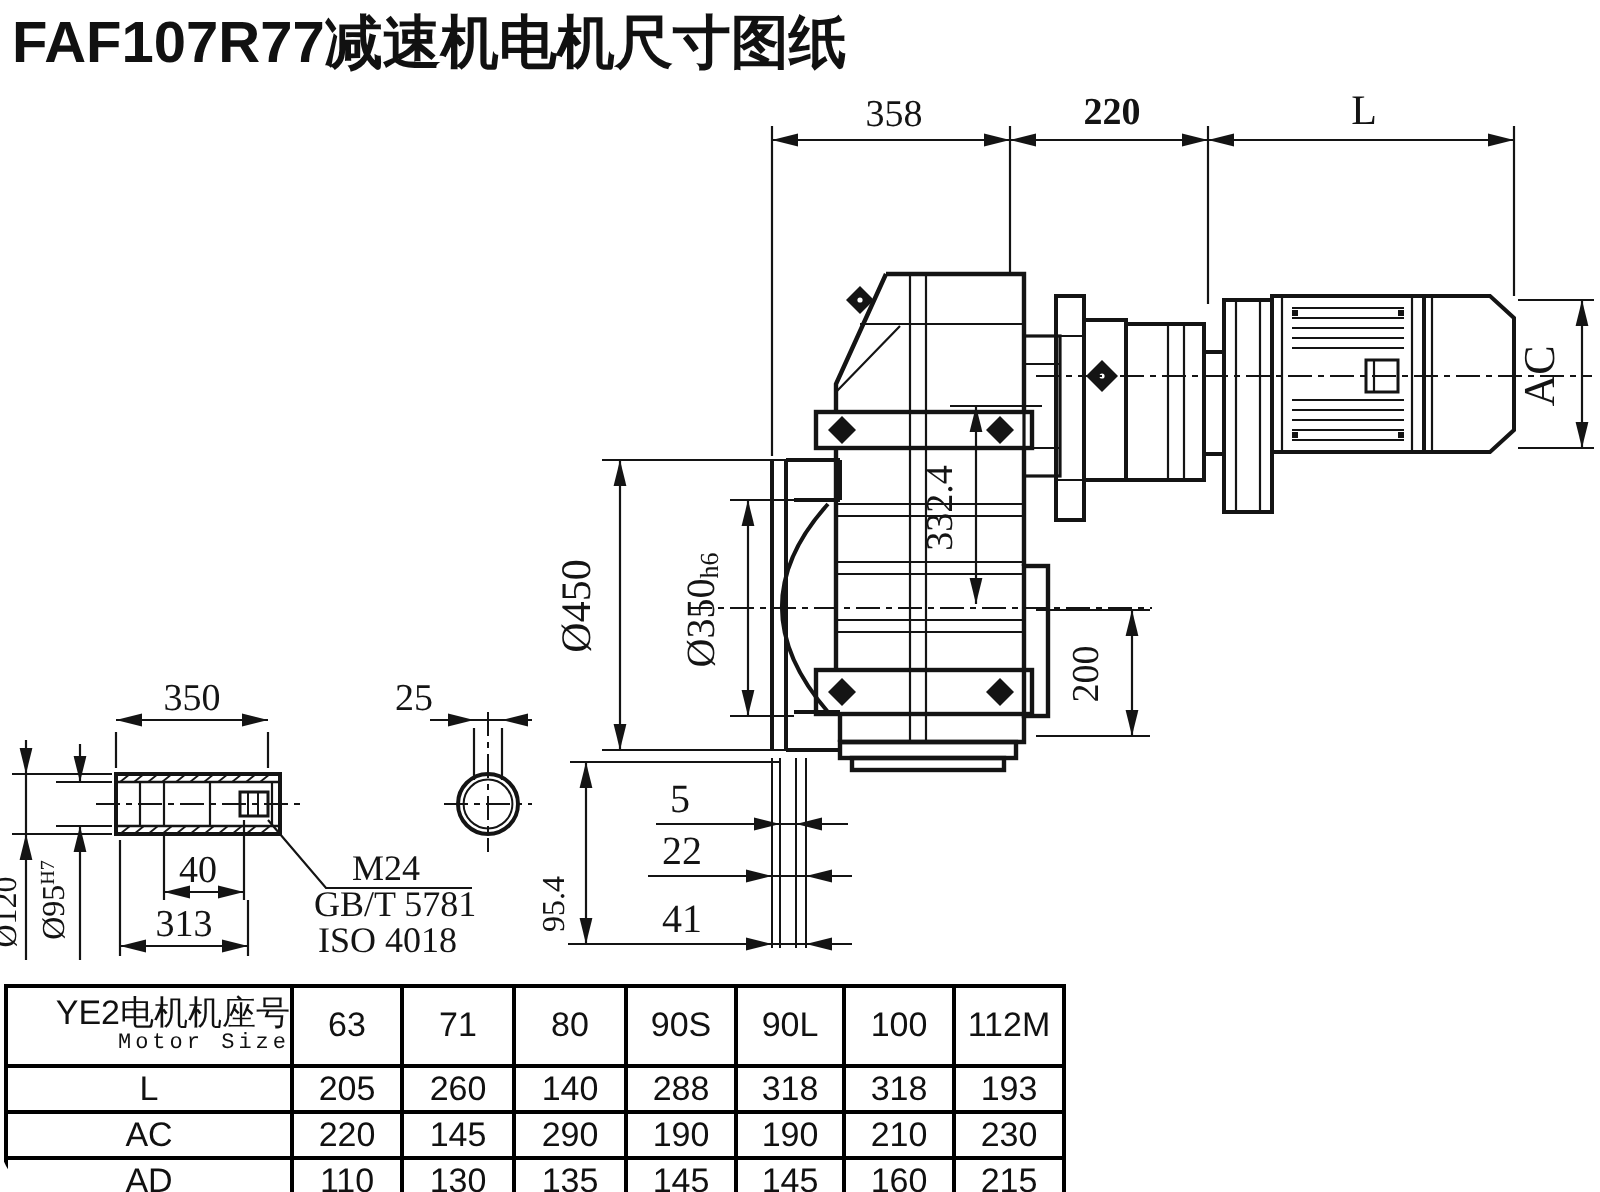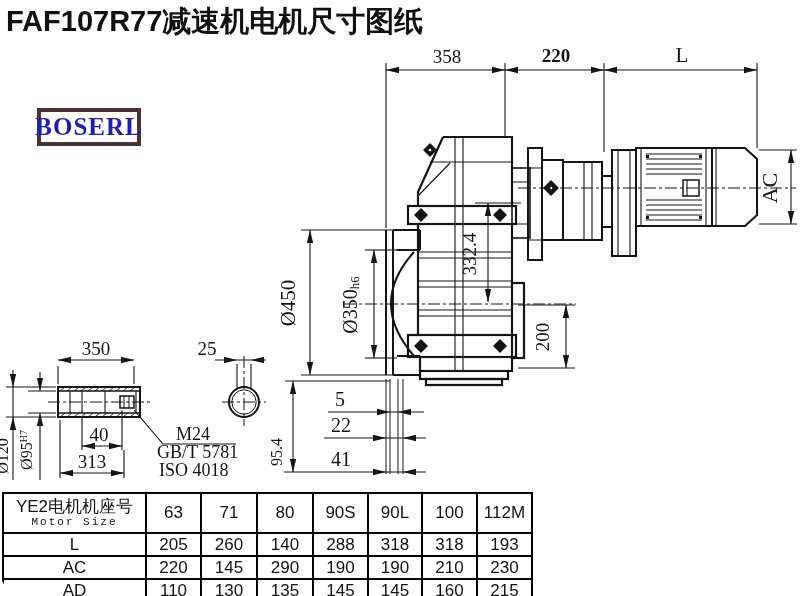--- a/index.html
+++ b/index.html
@@ -9,34 +9,31 @@
          letter-spacing:0px;white-space:nowrap;}
   .logo{position:absolute;left:37px;top:108px;width:96px;height:30px;border:4px solid #4a3232;
         background:#fff;display:flex;align-items:center;justify-content:center;}
   .logo span{font-family:"Liberation Serif",serif;font-weight:bold;font-size:25px;color:#1e1eb0;
         letter-spacing:1px;}
   svg{position:absolute;left:0;top:0;}
   svg text{fill:#141414;font-family:"Liberation Serif",serif;}
   .sz-table{position:absolute;left:2px;top:492px;border-collapse:collapse;table-layout:fixed;}
   .sz-table td{border:2px solid #000;text-align:center;vertical-align:middle;
                font-size:17px;color:#111;padding:0;height:21px;background:#fff;}
-  .sz-table td.hdr{font-size:17px;line-height:1.1;}
+  .sz-table td.hdr{font-size:17px;line-height:1.1;text-align:right;}
   .sz-table td.hdr .en{font-size:11px;letter-spacing:2px;font-family:"Liberation Mono",monospace;}
   .sz-table tr.h td{height:38px;}
 </style>
 </head>
 <body>
 
 <div id="canvas">
 
   <div class="title">FAF107R77减速机电机尺寸图纸</div>
 
-  <div class="logo">
-    <span>BOSERL</span>
-  </div>
 
   <svg width="800" height="596" viewBox="0 0 800 596">
     <g stroke="#141414" fill="none">
 
       <g stroke-width="1.1">
         <path d="M386,70 H757"></path>
         <path d="M386,63 V228"></path>
           <path d="M505,63 V137"></path>
           <path d="M604,63 V152"></path>
           <path d="M757,63 V148"></path>

